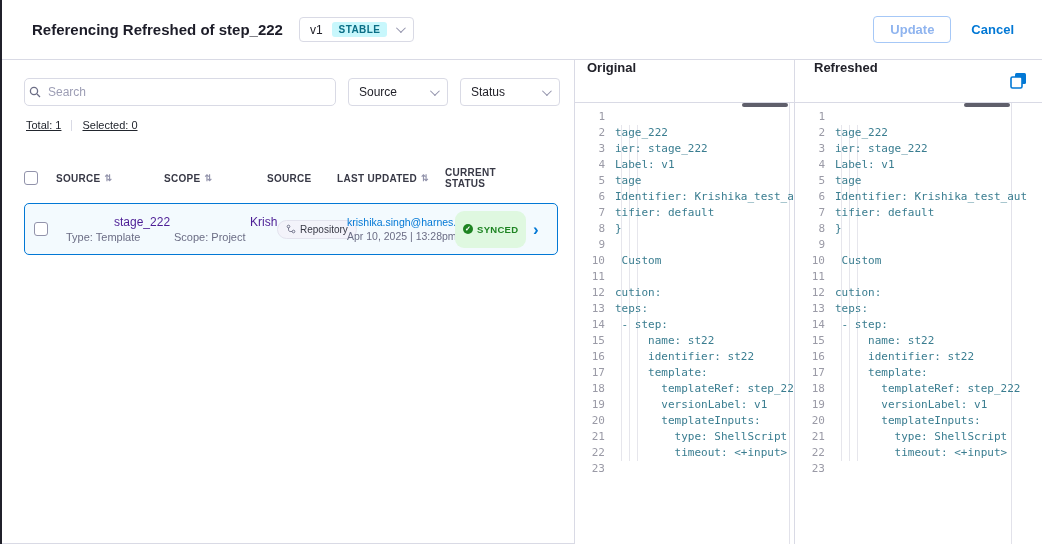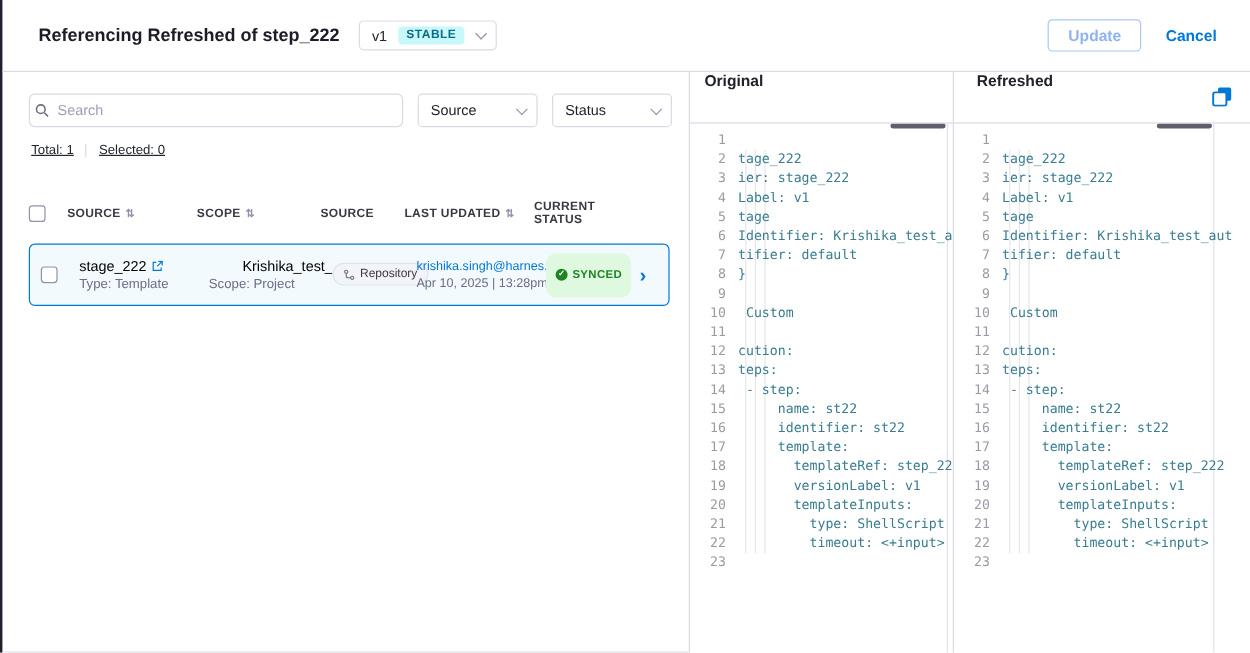--- a/index.html
+++ b/index.html
@@ -34,21 +34,21 @@
   .vdiv { width:1px; height:11px; background:#d9dae5; }
 
   
   .tbl-head { display:grid; grid-template-columns:32px 108px 103px 70px 108px 1fr 24px; align-items:center; margin:36px 16px 0 22px; }
   .th { font-size:10px; font-weight:bold; letter-spacing:.3px; color:#383946; display:flex; align-items:center; gap:4px; }
   .sort { font-size:9px; color:#9293ab; cursor:pointer; }
   .checkbox { width:14px; height:14px; border:1.5px solid #9293ab; border-radius:3px; background:#fff; display:inline-block; cursor:pointer; }
 
   .row-card { display:grid; grid-template-columns:32px 108px 103px 70px 108px 1fr 24px; align-items:center; margin:14px 16px 0 22px; height:52px; border:1px solid #0278d5; border-radius:5px; background:#f3fafe; padding-left:9px; cursor:pointer; }
   .cell-2l { display:flex; flex-direction:column; gap:2px; overflow:hidden; }
-  .link-line { display:flex; align-items:center; gap:4px; font-size:12px; color:#000000; white-space:nowrap; }
+  .link-line { display:flex; align-items:center; gap:4px; font-size:12px; color:#4c1d95; white-space:nowrap;margin-left:48px; }
   .link-line.sm { font-size:12px;padding-left:28px; }
   .sub { font-size:11px; color:#6b6d85; white-space:nowrap; }
   .sub.sm { font-size:10.5px; }
   .pill-source { display:inline-flex; align-items:center; gap:4px; background:#f3f3fa; border:1px solid #e3e3ee; border-radius:10px; padding:3px 8px; font-size:10px; color:#383946; white-space:nowrap; }
   .email { font-size:10.5px; color:#0278d5; white-space:nowrap; }
   .pill-status { display:inline-flex; align-items:center; gap:4px; background:#dff8e0; border-radius:9px; padding:13px 8px; font-size:9.5px; font-weight:bold; letter-spacing:.3px; color:#1e8422; }
   .dot-check { width:10px; height:10px; border-radius:50%; background:#1e8422; color:#fff; font-size:7px; line-height:10px; text-align:center; display:inline-block; }
   .row-chev { font-size:17px; font-weight:bold; color:#0278d5; line-height:1; cursor:pointer; }
 
   

